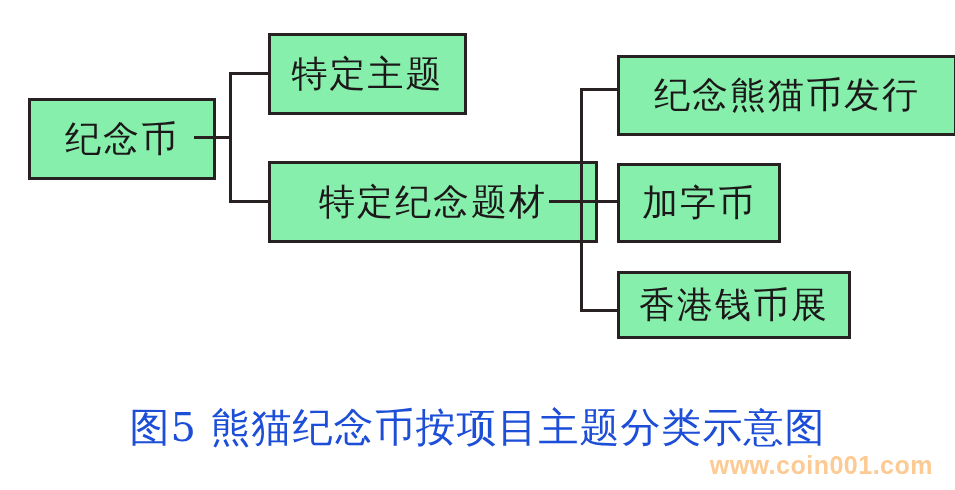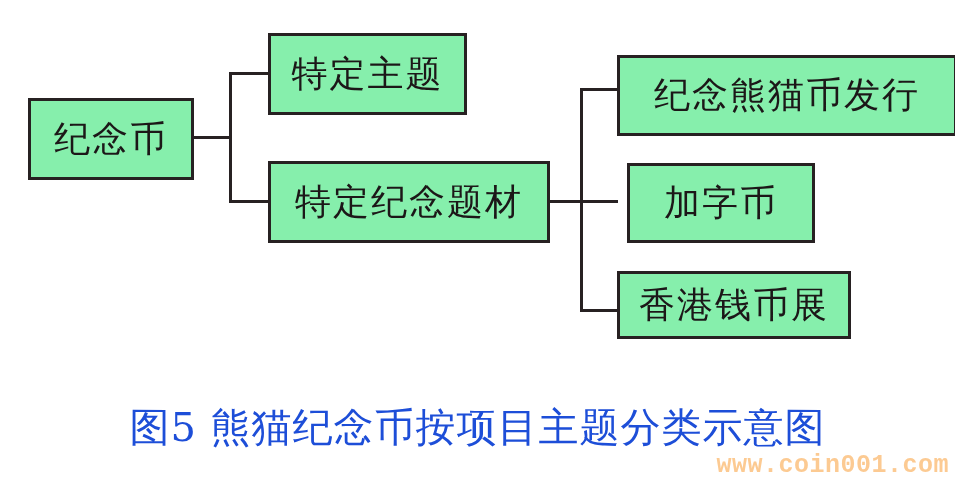--- a/index.html
+++ b/index.html
@@ -21,25 +21,25 @@
     border: 3px solid #272122;
     background: #86efac;
     display: flex;
     align-items: center;
     justify-content: center;
     font-size: 36px;
     color: #1c1718;
     letter-spacing: 2px;
     white-space: nowrap;
   }
-  .node-root    { left: 28px;  top: 98px;  width: 166px; height: 82px; }
+  .node-root    { left: 28px;  top: 98px;  width: 188px; height: 82px; }
   .node-theme   { left: 268px; top: 33px;  width: 199px; height: 82px; }
-  .node-subject { left: 268px; top: 161px; width: 282px; height: 82px; }
+  .node-subject { left: 268px; top: 161px; width: 330px; height: 82px; }
   .node-issue   { left: 617px; top: 55px;  width: 340px; height: 81px; }
-  .node-jiazi   { left: 617px; top: 163px; width: 188px; height: 80px; margin-left: 10px; }
+  .node-jiazi   { left: 617px; top: 163px; width: 164px; height: 80px; }
   .node-hk      { left: 617px; top: 271px; width: 234px; height: 68px; }
 
   .line {
     position: absolute;
     background: #272122;
   }
   .line-root-stub      { left: 194px; top: 136px; width: 37px;  height: 3px; }
   .line-bracket1-v     { left: 229px; top: 72px;  width: 3px;   height: 131px; }
   .line-bracket1-top   { left: 229px; top: 72px;  width: 40px;  height: 3px; }
   .line-bracket1-bot   { left: 229px; top: 200px; width: 40px;  height: 3px; }
@@ -55,26 +55,26 @@
     width: 955px;
     text-align: center;
     font-size: 40px;
     color: #1d4ed8;
     letter-spacing: 1px;
     font-family: "DejaVu Serif", serif;
     white-space: nowrap;
   }
   .watermark {
     position: absolute;
-    right: 6px;
+    right: 22px;
     top: 451px;
     font-size: 25px;
     font-weight: bold;
     color: #fcca92;
-    font-family: Liberation Mono, monospace;
+    font-family: Liberation Sans, sans-serif;
     letter-spacing: 0.5px;
   }
 </style>
 </head>
 <body>
 
 <div class="canvas">
 
   <div class="node node-root">纪念币</div>
   <div class="node node-theme">特定主题</div>

